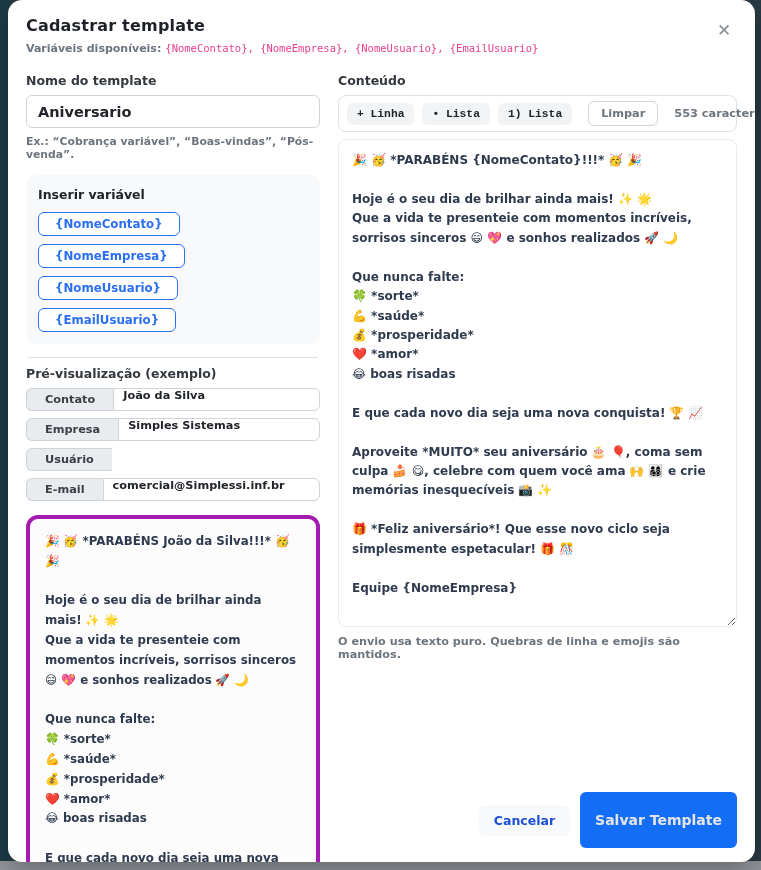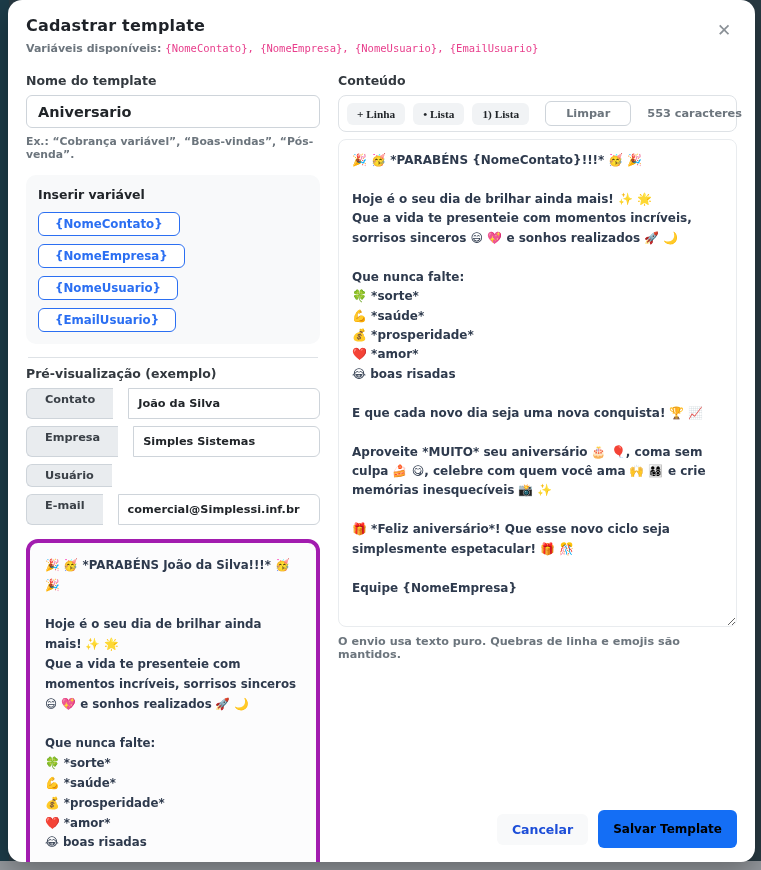--- a/index.html
+++ b/index.html
@@ -27,42 +27,42 @@
   .insert-card { margin-top:14px; background:#f8f9fa; border-radius:10px; padding:12px; }
   .insert-title { font-size:12.5px; font-weight:700; color:#212529; margin-bottom:10px; }
   .chips { display:flex; flex-wrap:wrap; gap:8px; }
   .chip { background:#ffffff; border:1.5px solid #2b6ff2; color:#2b6ff2; border-radius:6px;
     padding:4px 16px; font-family:inherit; font-size:11.8px; font-weight:700; cursor:pointer; }
   .divider { border:none; border-top:1px solid #dee2e6; margin:13px 2px 4px; }
   .pv-row { display:flex; margin-top:7px; font-size:11.3px; }
   .pv-label { background:#e9ecef; border:1px solid #ced4da; border-right:none;
     border-radius:6px 0 0 6px; padding:4px 18px; font-weight:700; color:#3a4047; white-space:nowrap; }
   .pv-value { flex:1; background:#fff; border:1px solid #ced4da; border-radius:0 6px 6px 0;
-    padding:8px 9px; font-weight:700; color:#212529;margin-left:15px; }
+    padding:0 9px; font-weight:700; color:#212529; }
   .preview-card { margin-top:14px; background:#fcfcfd; border:4px solid #a21caf;
     border-radius:12px; padding:13px 15px; font-size:11.8px; font-weight:700; color:#2e3a4d;
     line-height:1.68; white-space:pre-wrap; height:408px; overflow:hidden; }
   .toolbar { border:1px solid #dee2e6; border-radius:8px; padding:5px 8px;
     display:flex; align-items:center; gap:8px; }
   .tool-btn { background:#f1f3f5; border:none; border-radius:6px; padding:5px 10px;
-    font-family:Liberation Serif, serif; font-size:11.3px; font-weight:700; color:#212529; cursor:pointer; white-space:nowrap; }
+    font-family:Liberation Mono, monospace; font-size:11.3px; font-weight:700; color:#212529; cursor:pointer; white-space:nowrap; }
   .tool-sep { width:1px; height:20px; background:#dee2e6; }
-  .tool-clear { background:#fff; border:1px solid #ced4da; border-radius:6px; padding:5px 20px;
+  .tool-clear { background:#fff; border:1px solid #ced4da; border-radius:6px; padding:5px 12px;
     font-family:inherit; font-size:11.3px; font-weight:700; color:#6c757d; cursor:pointer; }
   .tool-spacer { flex:1; }
   .char-count { font-size:11.3px; font-weight:700; color:#6c757d; white-space:nowrap; }
   .content-area { margin-top:7px; width:100%; height:488px; border:1px solid #e9ecef;
     border-radius:8px; padding:11px 13px; font-family:inherit; font-size:12px; font-weight:600;
     color:#2e3a4d; line-height:1.62; resize:vertical; outline:none; }
   .content-note { margin-top:8px; font-size:11.2px; font-weight:600; color:#6c757d; }
   .footer { display:flex; justify-content:flex-end; align-items:center; gap:10px; padding-top:12px; }
   .btn-cancel { background:#f8f9fa; border:none; border-radius:6px; padding:8px 15px;
     font-family:inherit; font-size:12.5px; font-weight:700; color:#1d4ed8; cursor:pointer; }
-  .btn-save { background:#146ef5; border:none; border-radius:6px; padding:12px 15px;
-    font-family:inherit; font-size:12px; font-weight:700; color:#000000; cursor:pointer; }
+  .btn-save { background:#146ef5; border:none; border-radius:6px; padding:20px 15px;
+    font-family:inherit; font-size:14px; font-weight:700; color:#e5e5e5; cursor:pointer; }
 </style>
 </head>
 <body>
 
 <div class="backdrop-left"></div>
 <div class="backdrop-bottom"></div>
 
 <div class="modal">
   <button class="close-btn">✕</button>
 

